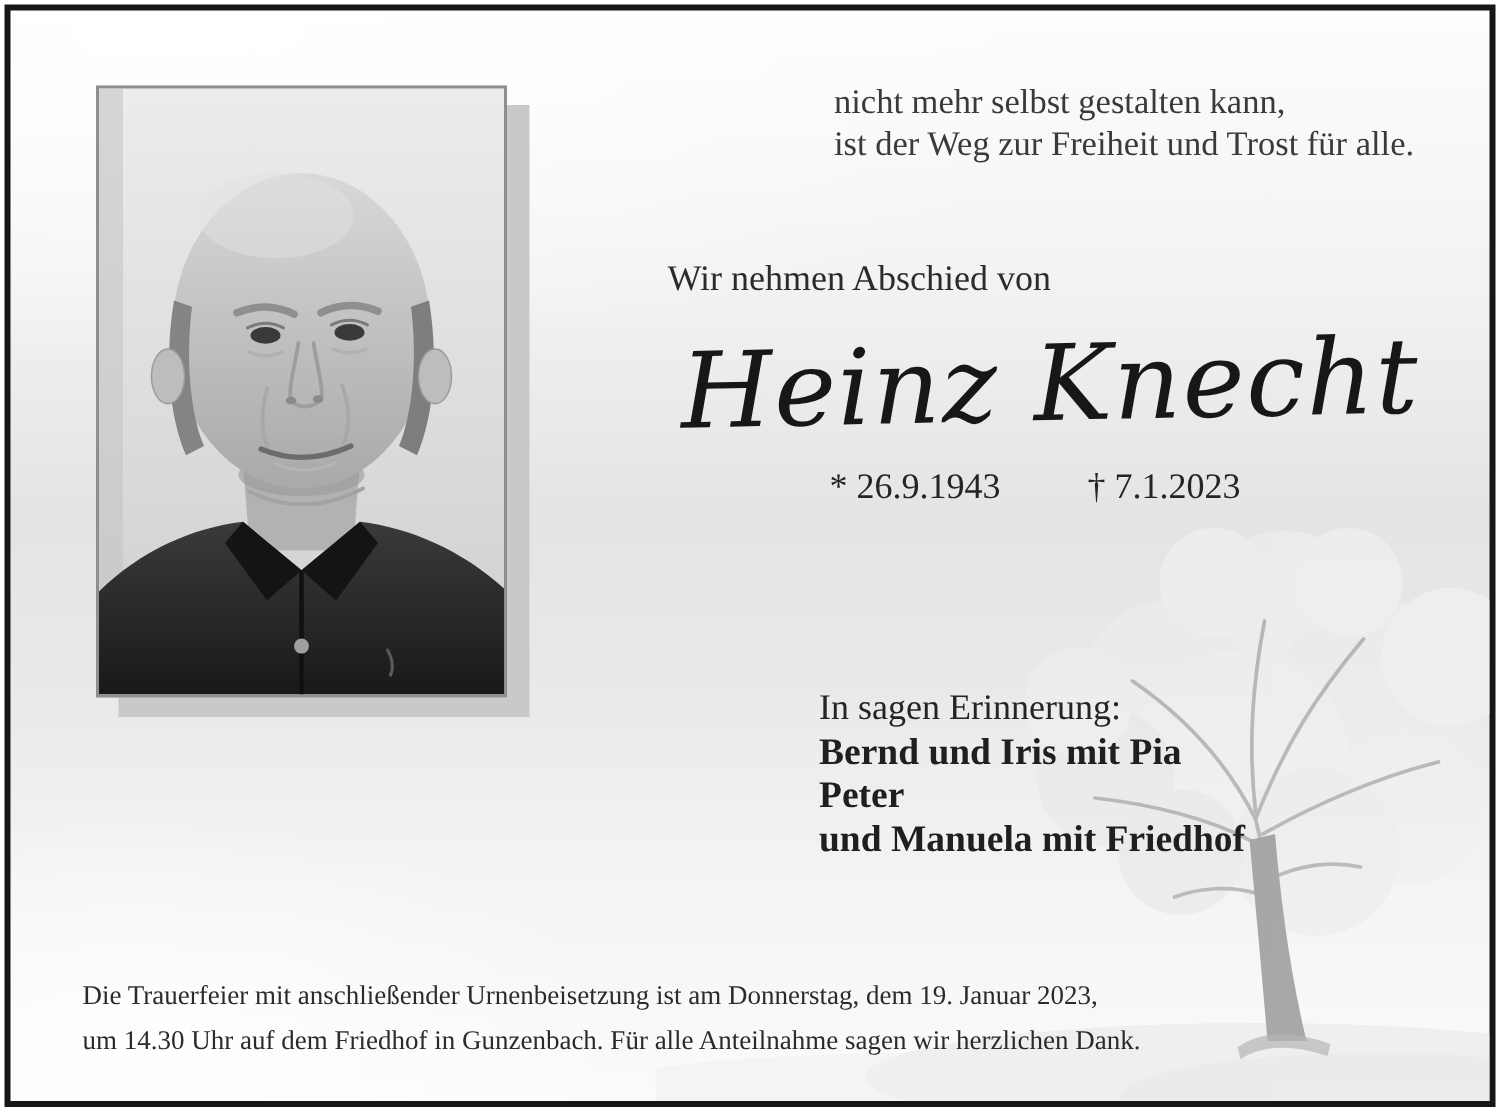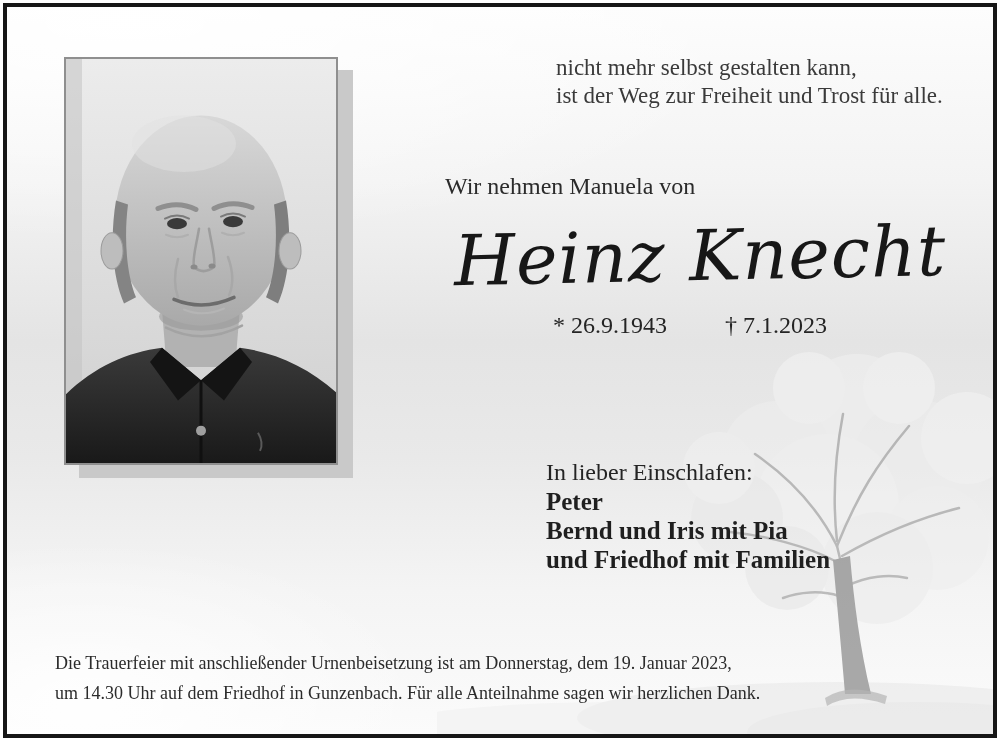--- a/index.html
+++ b/index.html
@@ -135,35 +135,35 @@
       <circle cx="135" cy="368" r="5" fill="#9f9f9f"></circle>
       <path d="M192 370 q6 10 2 18" stroke="#5a5a5a" stroke-width="2" fill="none"></path>
     </svg>
   </div>
 
   <div class="abs epigraph">
     <div class="nowrap">nicht mehr selbst gestalten kann,</div>
     <div class="nowrap">ist der Weg zur Freiheit und Trost für alle.</div>
   </div>
 
-  <div class="abs farewell-intro nowrap">Wir nehmen Manuela von</div>
+  <div class="abs farewell-intro nowrap">Wir nehmen Abschied von</div>
 
   <div class="abs deceased-name nowrap">Heinz Knecht</div>
 
   <div class="abs dates-row">
     <span class="nowrap">* 26.9.1943</span>
     <span class="nowrap">† 7.1.2023</span>
   </div>
 
 
   <div class="abs memorial">
-    <div class="nowrap">In lieber Einschlafen:</div>
+    <div class="nowrap">In sagen Erinnerung:</div>
+    <div class="mourner nowrap">Bernd und Iris mit Pia</div>
     <div class="mourner nowrap">Peter</div>
-    <div class="mourner nowrap">Bernd und Iris mit Pia</div>
-    <div class="mourner nowrap">und Friedhof mit Familien</div>
+    <div class="mourner nowrap">und Manuela mit Friedhof</div>
   </div>
 
   <div class="abs funeral">
     <div class="nowrap">Die Trauerfeier mit anschließender Urnenbeisetzung ist am Donnerstag, dem 19. Januar 2023,</div>
     <div class="nowrap">um 14.30 Uhr auf dem Friedhof in Gunzenbach. Für alle Anteilnahme sagen wir herzlichen Dank.</div>
   </div>
 
 </div>
 
 </body></html>

